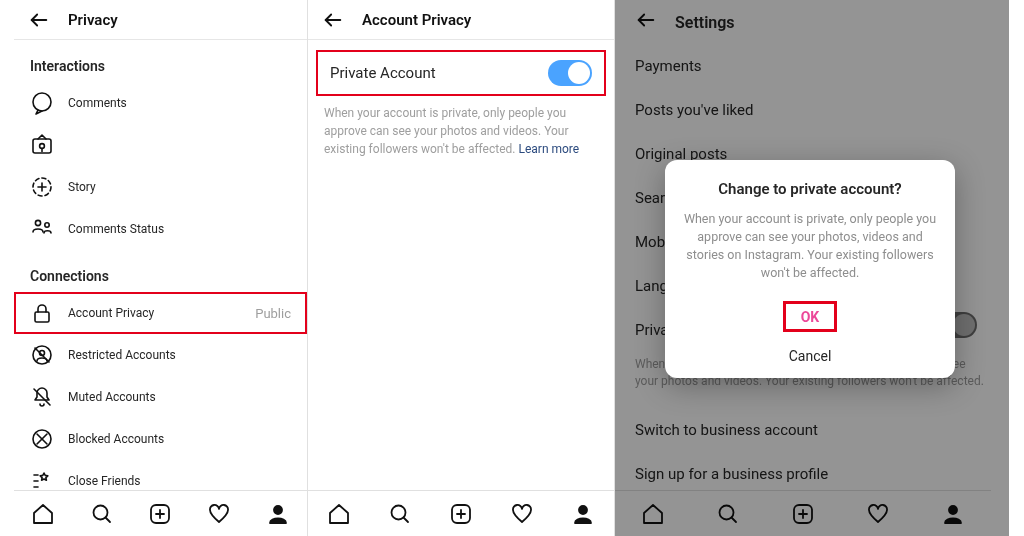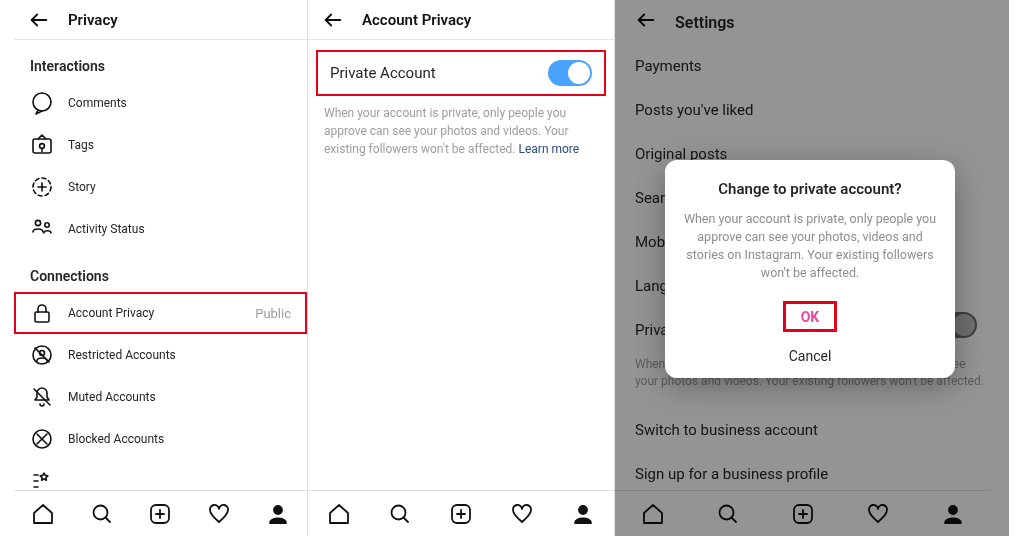--- a/index.html
+++ b/index.html
@@ -83,42 +83,41 @@
   </div>
   <div class="row">
     <span class="ic">
         <svg viewBox="0 0 24 24">
           <rect x="3" y="6" width="18" height="14" rx="2"></rect>
           <circle cx="12" cy="13" r="2.4"></circle>
           <path d="M12 15.5 v3"></path>
           <path d="M8 6 L12 2 L16 6"></path>
         </svg>
       </span>
-    <span class="lbl">Tags</span>
   </div>
   <div class="row">
     <span class="ic">
         <svg viewBox="0 0 24 24">
           <circle cx="12" cy="12" r="9" stroke-dasharray="4 3"></circle>
           <line x1="12" y1="8" x2="12" y2="16"></line>
           <line x1="8" y1="12" x2="16" y2="12"></line>
         </svg>
       </span>
     <span class="lbl">Story</span>
   </div>
   <div class="row">
     <span class="ic">
         <svg viewBox="0 0 24 24">
           <circle cx="8" cy="6" r="2.6"></circle>
           <path d="M3 15 C3 11 13 11 13 15"></path>
           <circle cx="17" cy="8" r="2.2"></circle>
           <path d="M14 16 C14 13 21 13 21 16"></path>
         </svg>
       </span>
-    <span class="lbl">Activity Status</span>
+    <span class="lbl">Comments Status</span>
   </div>
 
   <div class="section-label">Connections</div>
 
   <div class="row hi-red">
     <span class="ic">
         <svg viewBox="0 0 24 24">
           <rect x="5" y="11" width="14" height="10" rx="1.5"></rect>
           <path d="M8 11 V8 a4 4 0 0 1 8 0 V11"></path>
         </svg>
@@ -159,20 +158,21 @@
   </div>
   <div class="row">
     <span class="ic">
         <svg viewBox="0 0 24 24">
           <line x1="4" y1="6" x2="8" y2="6"></line>
           <line x1="4" y1="12" x2="8" y2="12"></line>
           <line x1="4" y1="18" x2="8" y2="18"></line>
           <path d="M14 4 l1.2 2.4 2.6.4-1.9 1.8.5 2.6L14 10l-2.4 1.2.5-2.6L10.2 6.8l2.6-.4z"></path>
         </svg>
       </span>
+    <span class="lbl">Close Friends</span>
   </div>
 
   <div class="bottom-nav">
     <span class="nav-ic"><svg viewBox="0 0 24 24">
           <path d="M3 11 L12 3 L21 11 V21 H3z"></path>
         </svg></span>
     <span class="nav-ic"><svg viewBox="0 0 24 24">
           <circle cx="10.5" cy="10.5" r="7"></circle>
           <line x1="20" y1="20" x2="15.5" y2="15.5"></line>
         </svg></span>

